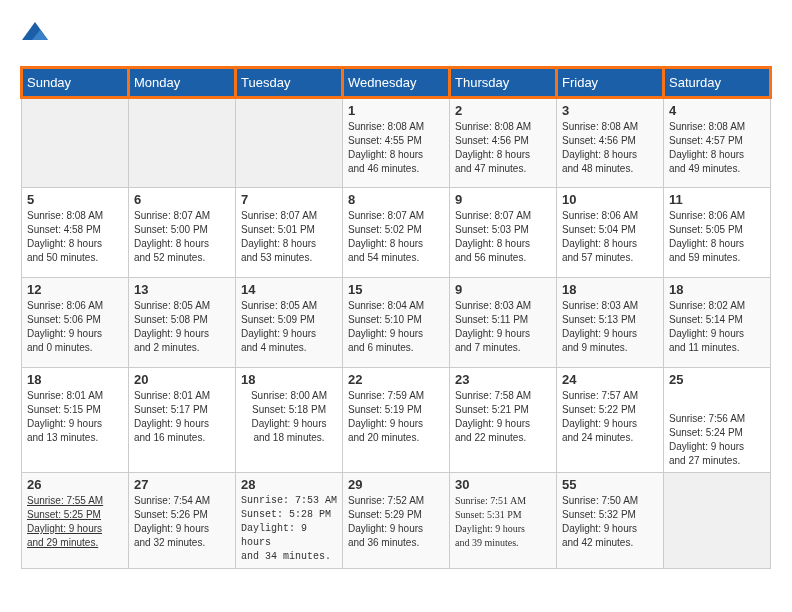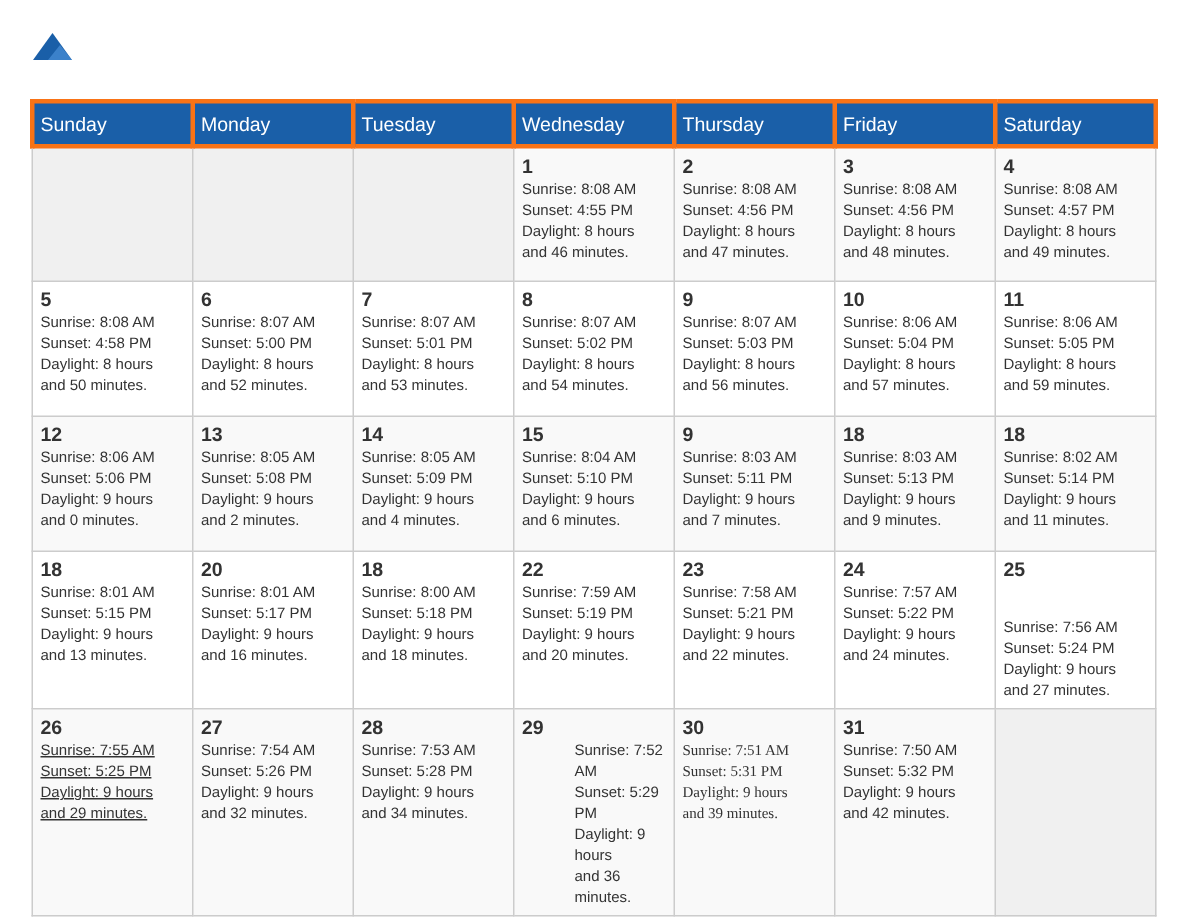--- a/index.html
+++ b/index.html
@@ -271,21 +271,21 @@
         </td>
         <td>
           <span class="day-num">20</span>
           <div class="day-info" style="white-space: pre-line;">Sunrise: 8:01 AM
 Sunset: 5:17 PM
 Daylight: 9 hours
 and 16 minutes.</div>
         </td>
         <td>
           <span class="day-num">18</span>
-          <div class="day-info" style="white-space: pre-line;">Sunrise: 8:00 AM
+          <div class="day-info" style="white-space: pre-line; text-align: center;">Sunrise: 8:00 AM
 Sunset: 5:18 PM
 Daylight: 9 hours
 and 18 minutes.</div>
         </td>
         <td>
           <span class="day-num">22</span>
           <div class="day-info" style="white-space: pre-line;">Sunrise: 7:59 AM
 Sunset: 5:19 PM
 Daylight: 9 hours
 and 20 minutes.</div>
@@ -322,41 +322,41 @@
         </td>
         <td>
           <span class="day-num">27</span>
           <div class="day-info" style="white-space: pre-line;">Sunrise: 7:54 AM
 Sunset: 5:26 PM
 Daylight: 9 hours
 and 32 minutes.</div>
         </td>
         <td>
           <span class="day-num">28</span>
-          <div class="day-info" style="white-space: pre-line;">Sunrise: 7:53 AM
+          <div class="day-info" style="white-space: pre-line; font-family: Liberation Mono, monospace;">Sunrise: 7:53 AM
 Sunset: 5:28 PM
 Daylight: 9 hours
 and 34 minutes.</div>
         </td>
         <td>
           <span class="day-num">29</span>
-          <div class="day-info" style="white-space: pre-line; margin-left: 35px;">Sunrise: 7:52 AM
+          <div class="day-info" style="white-space: pre-line;">Sunrise: 7:52 AM
 Sunset: 5:29 PM
 Daylight: 9 hours
 and 36 minutes.</div>
         </td>
         <td>
           <span class="day-num">30</span>
           <div class="day-info" style="white-space: pre-line; font-family: Liberation Serif, serif;">Sunrise: 7:51 AM
 Sunset: 5:31 PM
 Daylight: 9 hours
 and 39 minutes.</div>
         </td>
         <td>
-          <span class="day-num">31</span>
+          <span class="day-num">55</span>
           <div class="day-info" style="white-space: pre-line;">Sunrise: 7:50 AM
 Sunset: 5:32 PM
 Daylight: 9 hours
 and 42 minutes.</div>
         </td>
         <td class="empty"></td>
       </tr>
     </tbody>
 </table>
 

